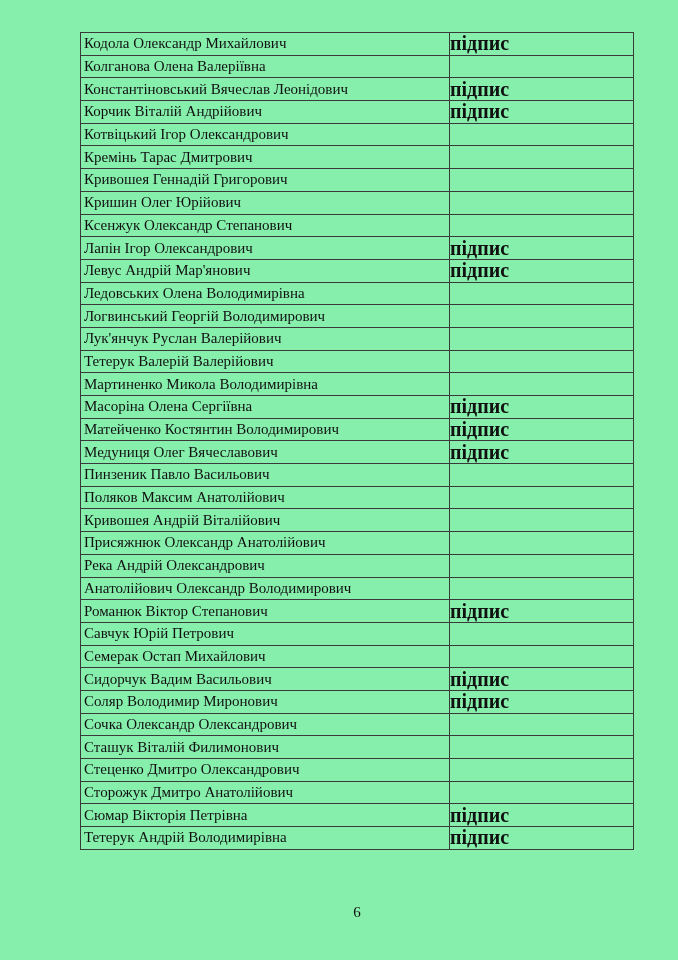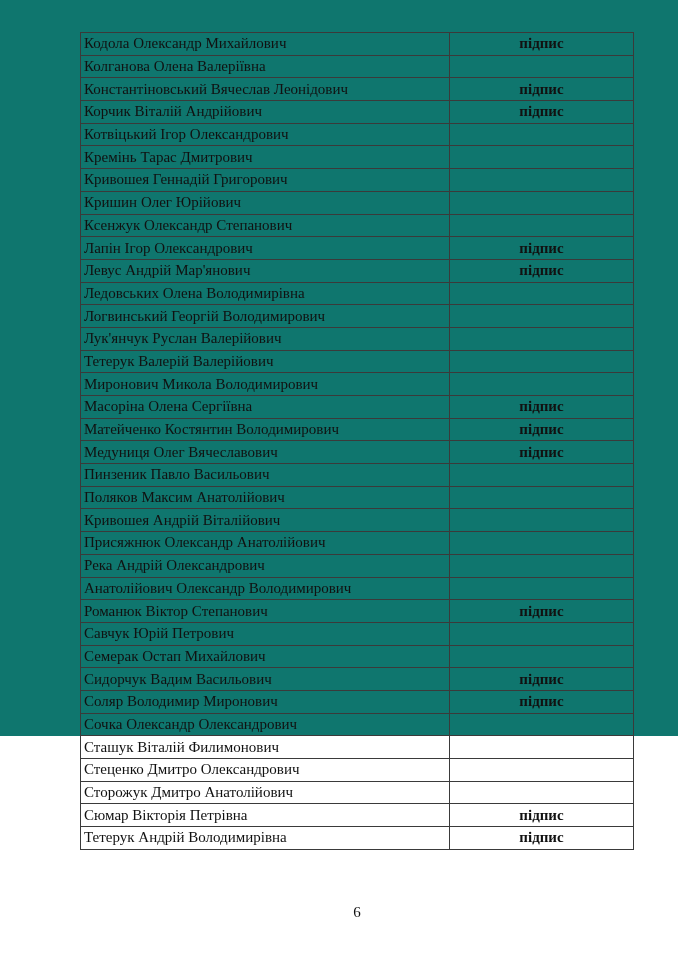--- a/index.html
+++ b/index.html
@@ -11,22 +11,22 @@
       width: 678px;
       height: 960px;
       position: relative;
       overflow: hidden;
       font-family: "Liberation Serif", "DejaVu Serif", serif;
       color: #111111;
     }
     .page {
       position: absolute;
       left: 0; top: 0;
-      width: 678px; height: 736px;
-      background: #0f766e;
+      width: 678px; height: 960px;
+      background: #86efac;
     }
     table.roster {
       position: absolute;
       left: 80px;
       top: 32px;
       width: 551px;
       border-collapse: collapse;
       table-layout: fixed;
     }
     table.roster td {
@@ -37,24 +37,24 @@
       line-height: 21px;
       white-space: nowrap;
       overflow: hidden;
       vertical-align: middle;
     }
     table.roster td.name-cell {
       width: 365px;
     }
     table.roster td.sig-cell {
       width: 183px;
-      text-align: center;
+      text-align: left;
       font-weight: bold;
       padding-left: 0;
-      font-size: 15px;
+      font-size: 20px;
     }
     .page-number {
       position: absolute;
       top: 904px;
       left: 0;
       width: 678px;
       text-align: center;
       font-size: 15px;
       margin-left: 18px;
     }
@@ -119,21 +119,21 @@
         </tr>
         <tr>
           <td class="name-cell">Лук'янчук Руслан Валерійович</td>
           <td class="sig-cell"></td>
         </tr>
         <tr>
           <td class="name-cell">Тетерук Валерій Валерійович</td>
           <td class="sig-cell"></td>
         </tr>
         <tr>
-          <td class="name-cell">Миронович Микола Володимирович</td>
+          <td class="name-cell">Мартиненко Микола Володимирівна</td>
           <td class="sig-cell"></td>
         </tr>
         <tr>
           <td class="name-cell">Масоріна Олена Сергіївна</td>
           <td class="sig-cell">підпис</td>
         </tr>
         <tr>
           <td class="name-cell">Матейченко Костянтин Володимирович</td>
           <td class="sig-cell">підпис</td>
         </tr>

